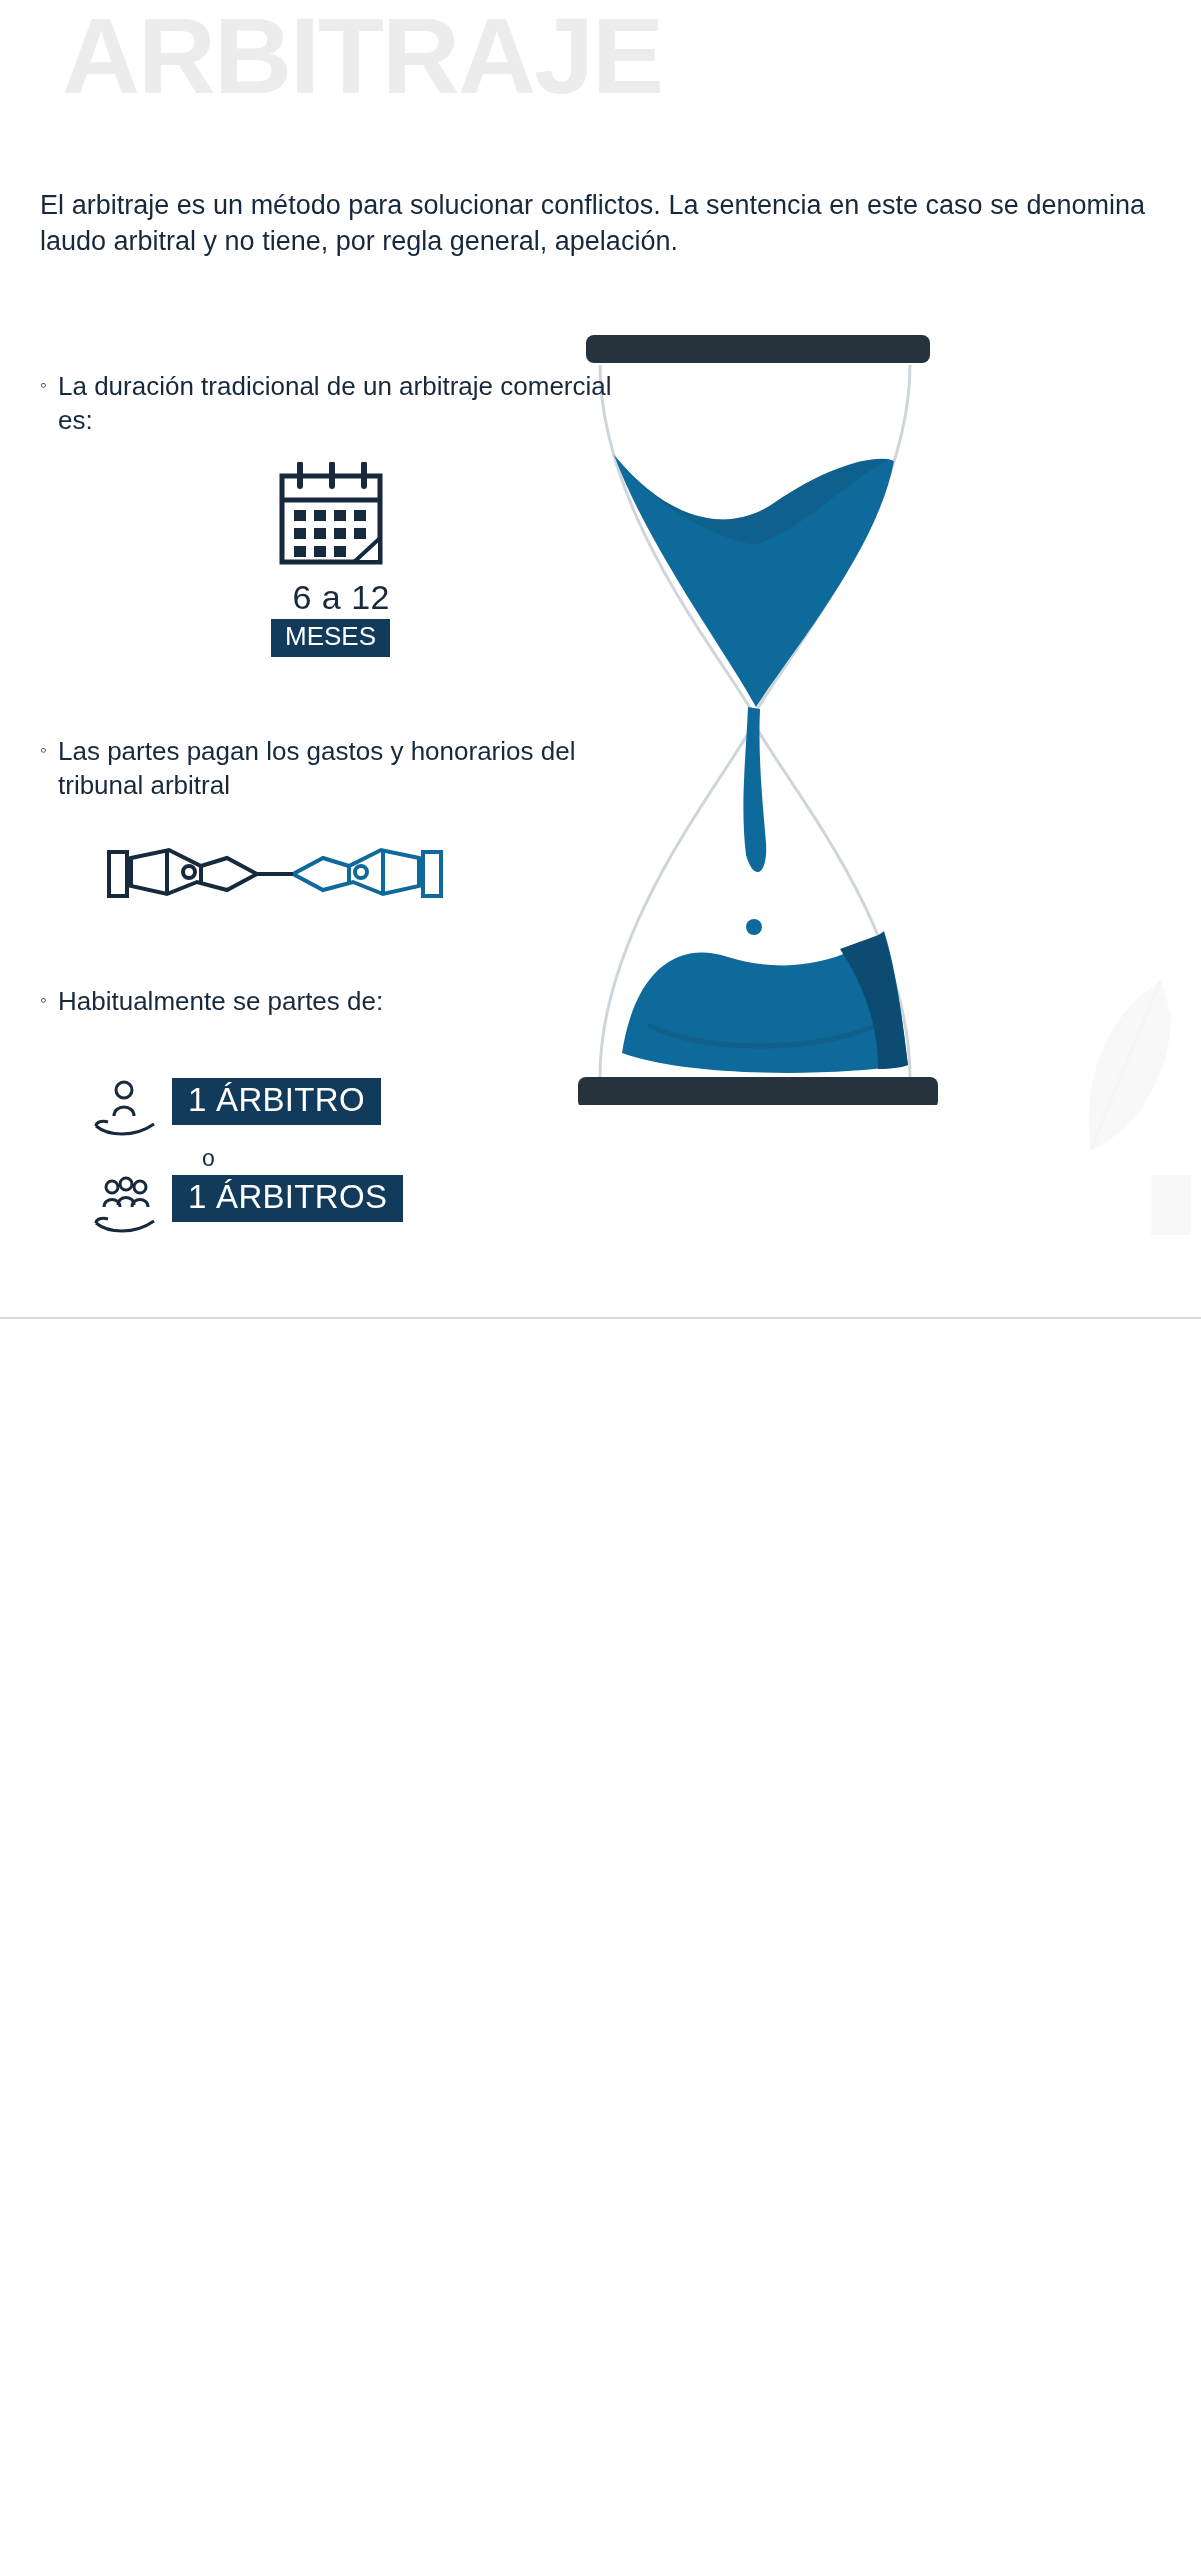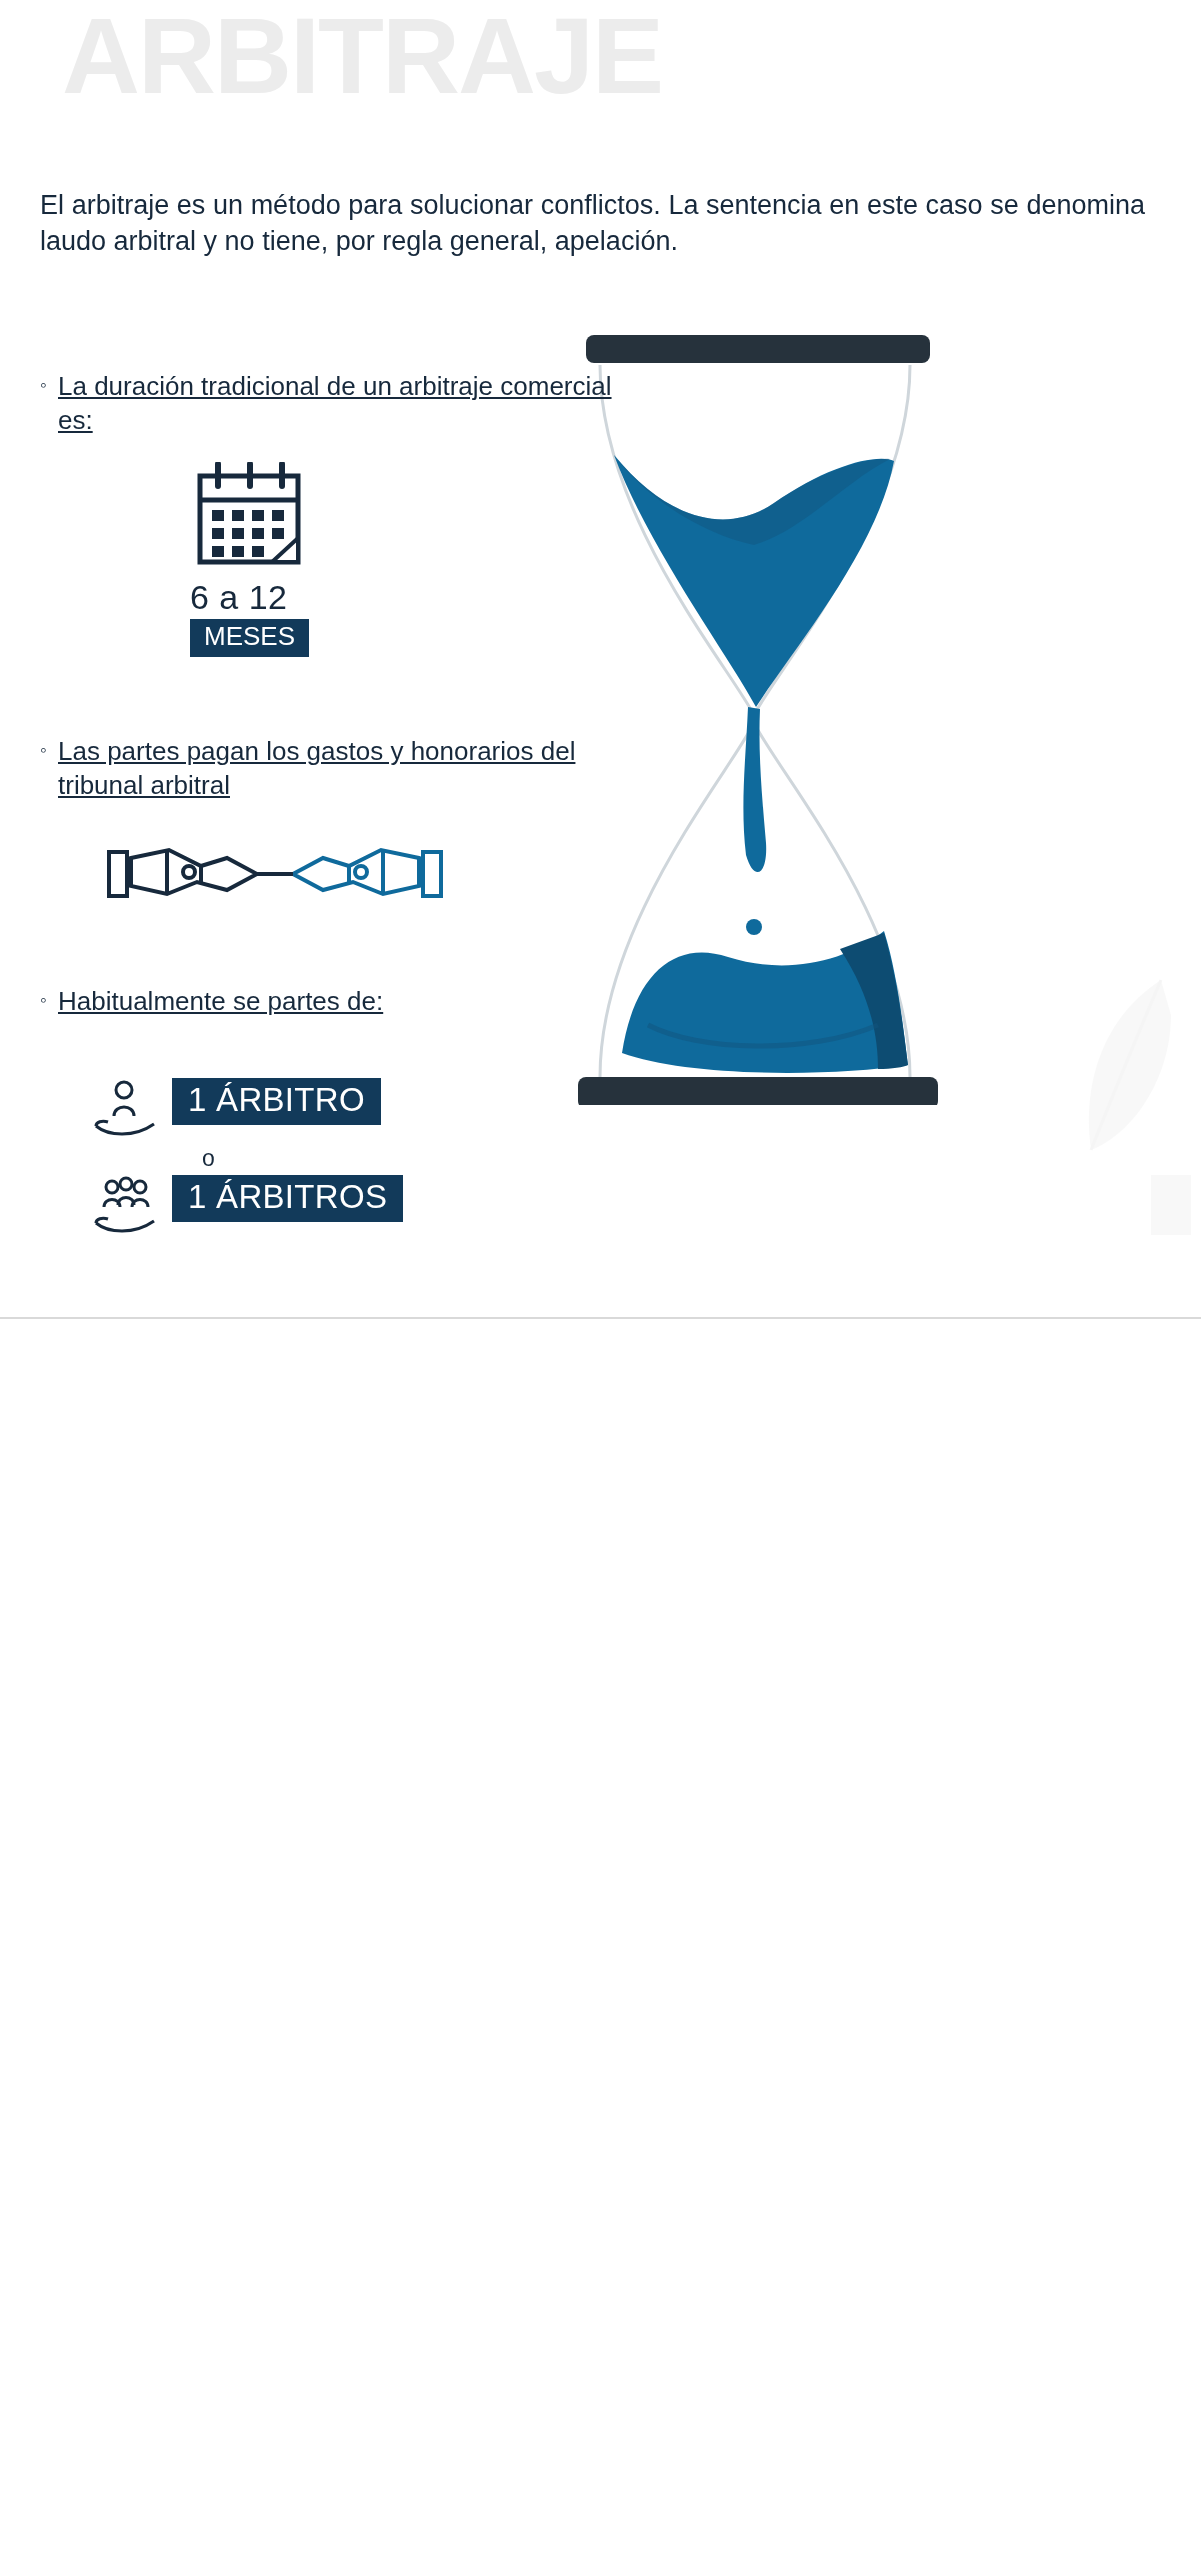--- a/index.html
+++ b/index.html
@@ -56,25 +56,25 @@
     line-height: 1.3;
     color: #17293c;
   }
   .bullet-dot {
     width: 18px;
     flex: 0 0 18px;
     font-size: 19px;
     line-height: 1.55;
     color: #17293c;
   }
-  .bullet-text { max-width: 560px; text-decoration: underline; }
+  .bullet-text { max-width: 560px; }
 
   
   #b1 { top: 370px; }
-  #cal-wrap { position: absolute; left: 190px; top: 462px; text-align: left; width: 200px; }
+  #cal-wrap { position: absolute; left: 190px; top: 462px; text-align: right; width: 200px; }
   .cal-icon { width: 118px; height: 110px; }
   .months-num { font-size: 34px; color: #17293c; margin-top: 2px; letter-spacing: .5px; }
   .months-badge {
     display: inline-block;
     background: #123a5a;
     color: #fff;
     font-size: 26px;
     padding: 2px 14px 5px;
     margin-top: 2px;
   }

